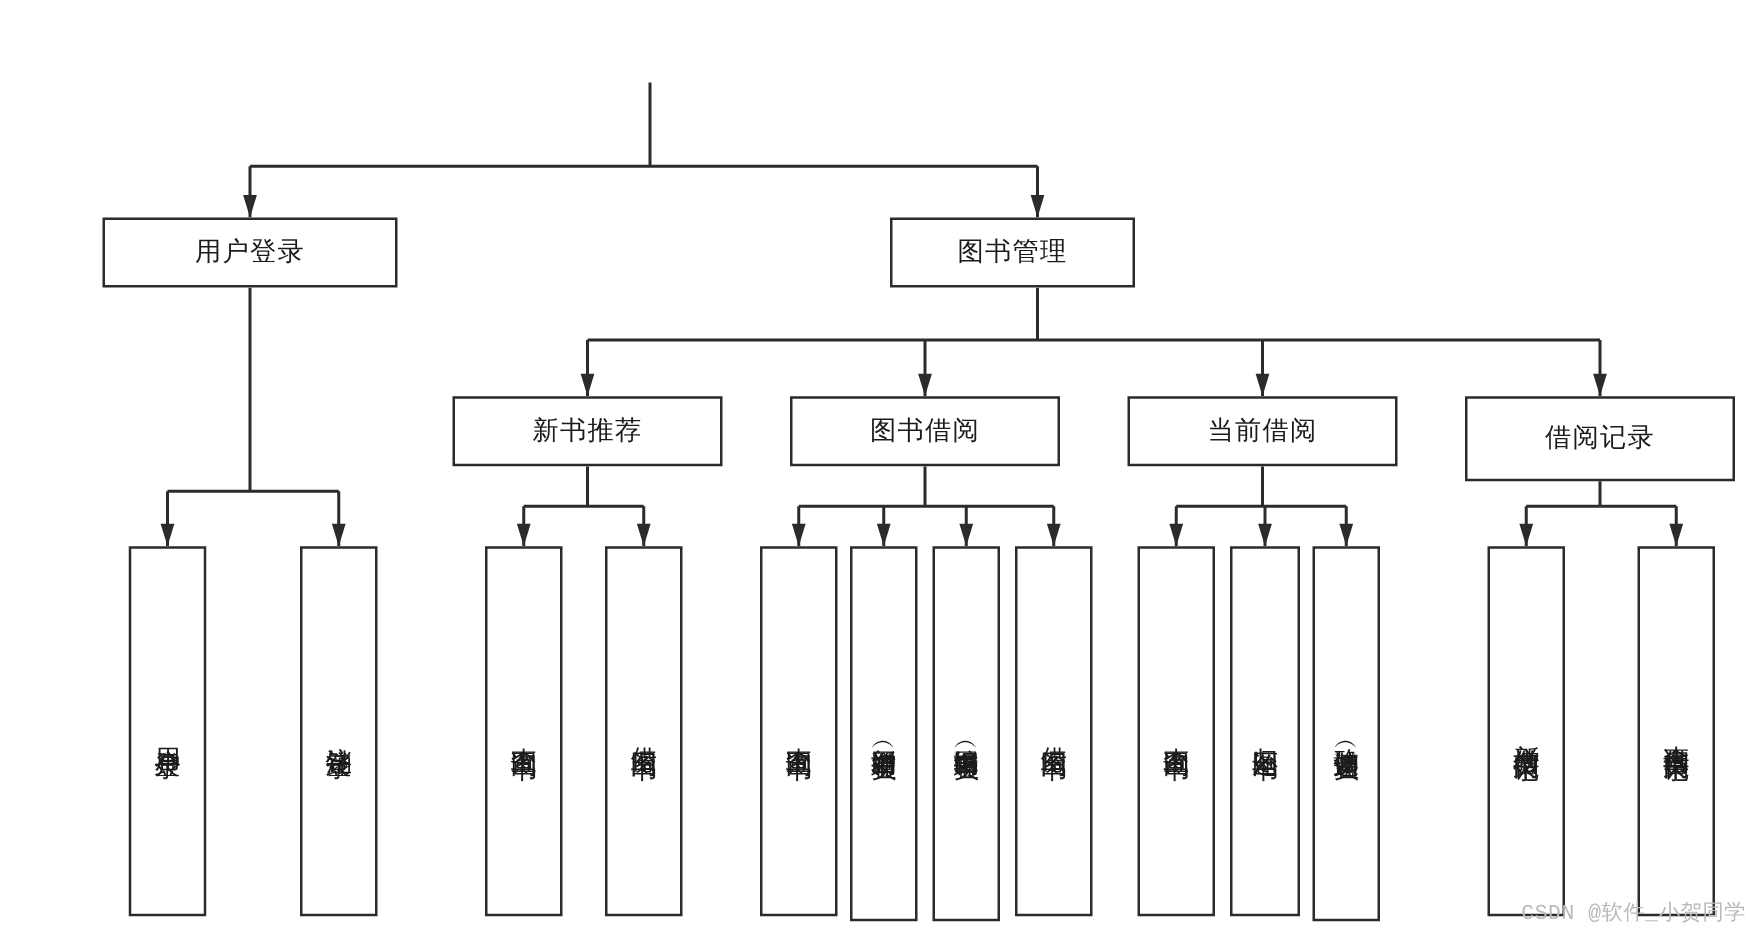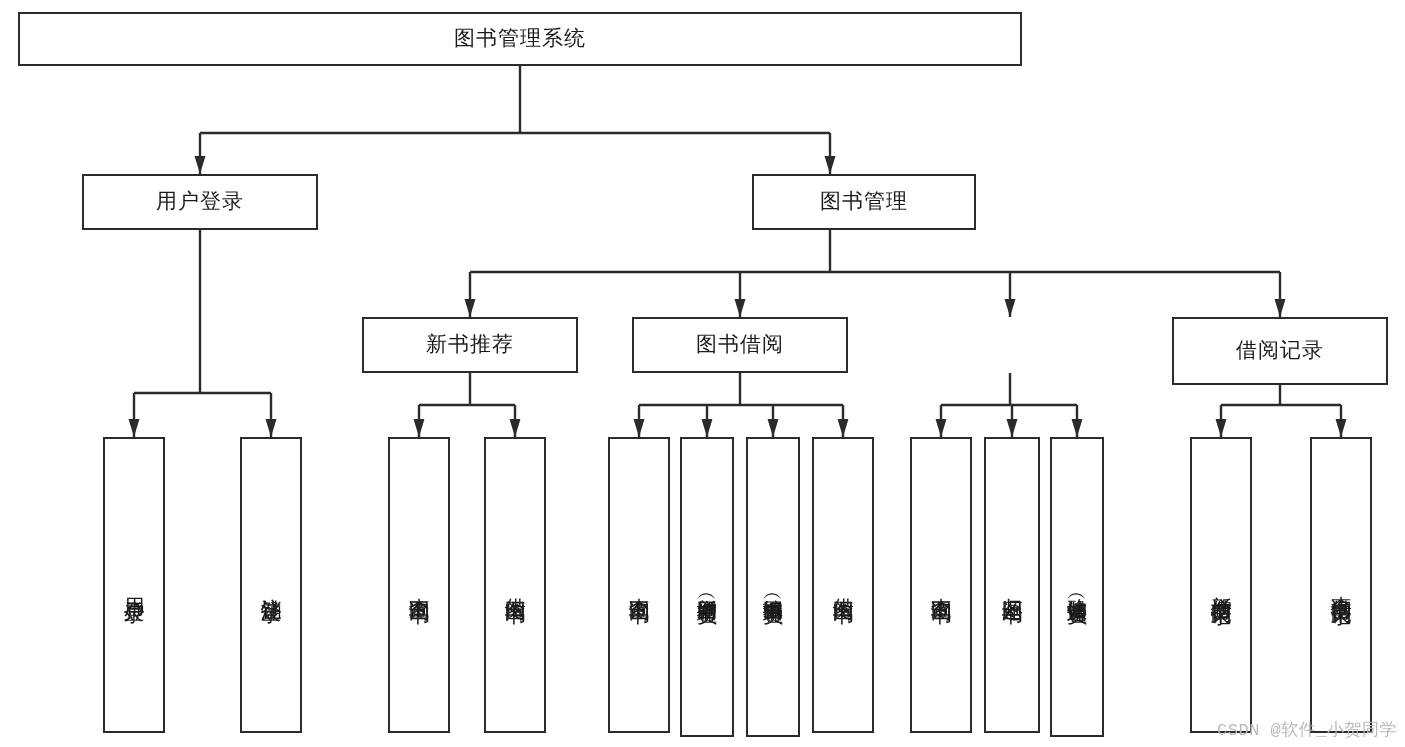--- a/index.html
+++ b/index.html
@@ -126,37 +126,37 @@
       <path d="M1077,405 L1077,437"></path>
       <polygon points="1071.5,419 1082.5,419 1077,437"></polygon>
       <path d="M1280,373 L1280,405"></path>
       <path d="M1221,405 L1341,405"></path>
       <path d="M1221,405 L1221,437"></path>
       <polygon points="1215.5,419 1226.5,419 1221,437"></polygon>
       <path d="M1341,405 L1341,437"></path>
       <polygon points="1335.5,419 1346.5,419 1341,437"></polygon>
     </svg>
 
-  <div class="node node-h" style="left: 18px; top: 12px; width: 1004px; height: 54px;">
-    <span>图书管理系统</span>
-  </div>
 
   <div class="node node-h" style="left: 82px; top: 174px; width: 236px; height: 56px;">
     <span>用户登录</span>
   </div>
-  <div class="node node-h" style="left: 712px; top: 174px; width: 224px; height: 56px; margin-left: 40px;">
+  <div class="node node-h" style="left: 712px; top: 174px; width: 196px; height: 56px;">
     <span>图书管理</span>
   </div>
 
   <div class="node node-h" style="left: 632px; top: 317px; width: 216px; height: 56px;">
     <span>图书借阅</span>
   </div>
   <div class="node node-h" style="left: 362px; top: 317px; width: 216px; height: 56px;">
     <span>新书推荐</span>
   </div>
+  <div class="node node-h" style="left: 902px; top: 317px; width: 216px; height: 56px;">
+    <span>当前借阅</span>
+  </div>
   <div class="node node-h" style="left: 1172px; top: 317px; width: 216px; height: 68px;">
     <span>借阅记录</span>
   </div>
 
   <div class="node node-v" style="left: 103px; top: 437px; width: 62px; height: 296px;">
     <span>用户登录</span>
   </div>
   <div class="node node-v" style="left: 240px; top: 437px; width: 62px; height: 296px;">
     <span>注销登录</span>
   </div>

